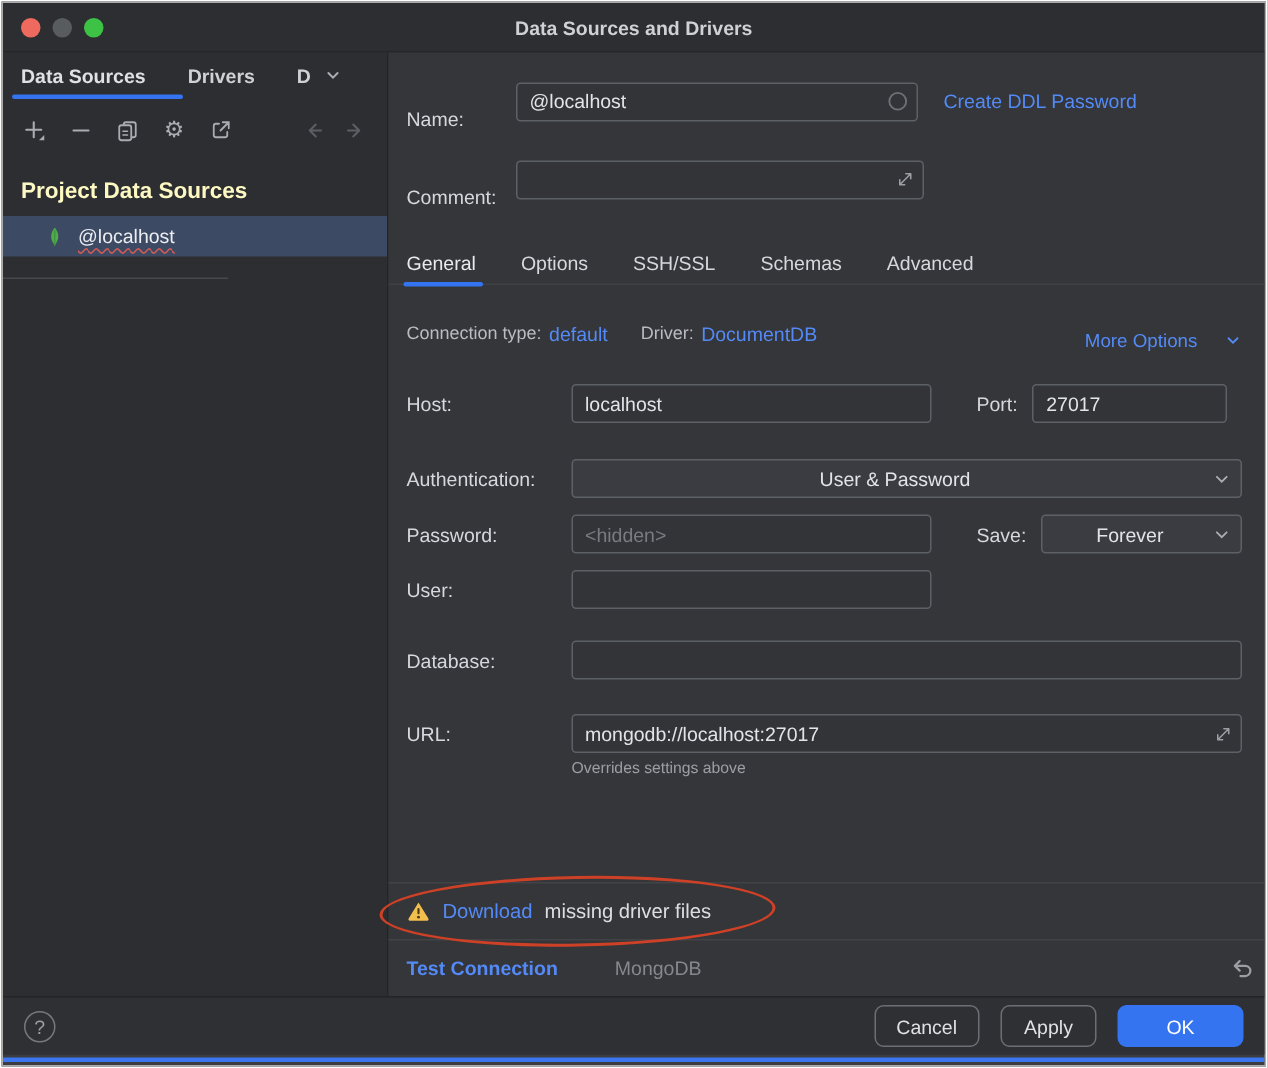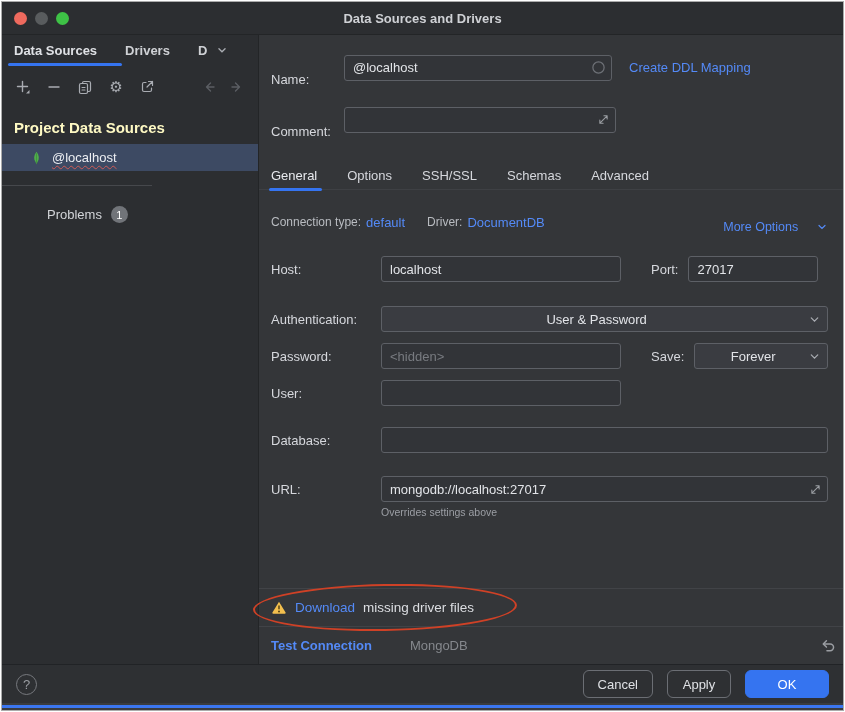--- a/index.html
+++ b/index.html
@@ -187,39 +187,35 @@
             <svg width="15" height="16" viewBox="0 0 16 16">
                 <path d="M8 1.2 C5.2 4.8 4.6 8.6 6.9 12.2 C7.3 12.9 7.7 13.4 8 14.8 C8.3 13.4 8.7 12.9 9.1 12.2 C11.4 8.6 10.8 4.8 8 1.2 Z" fill="#4fae4b"></path>
                 <path d="M8 3 V14" stroke="#3c8e3a" stroke-width="0.8"></path>
               </svg>
           </span>
           <span class="tree-label">@localhost</span>
         </div>
 
         <div class="tree-sep"></div>
 
-        <div class="problems-row">
-          <span class="problems-label">Problems</span>
-          <span class="count-badge">1</span>
-        </div>
       </div>
 
       <div class="main">
 
         <div class="hdr-row first">
           <span class="lbl hdr-lbl">Name:</span>
           <span class="field-wrap">
             <input class="field name-field" value="@localhost" style="">
             <span class="in-field-icon">
               <svg width="15" height="15" viewBox="0 0 16 16">
                   <circle cx="8" cy="8" r="6" fill="none" stroke="#6e7177" stroke-width="1.3"></circle>
                 </svg>
             </span>
           </span>
-          <a class="link ddl-link">Create DDL Mapping</a>
+          <a class="link ddl-link">Create DDL Password</a>
         </div>
 
         <div class="hdr-row">
           <span class="lbl hdr-lbl">Comment:</span>
           <span class="field-wrap">
             <input class="field comment-field" value="" style="">
             <span class="in-field-icon">
               <svg width="13" height="13" viewBox="0 0 16 16">
                   <path d="M3.5 12.5 L12.5 3.5 M8.5 3.5 h4 v4 M7.5 12.5 h-4 v-4" fill="none" stroke="#9b9ea3" stroke-width="1.3" stroke-linecap="round" stroke-linejoin="round"></path>
                 </svg>

